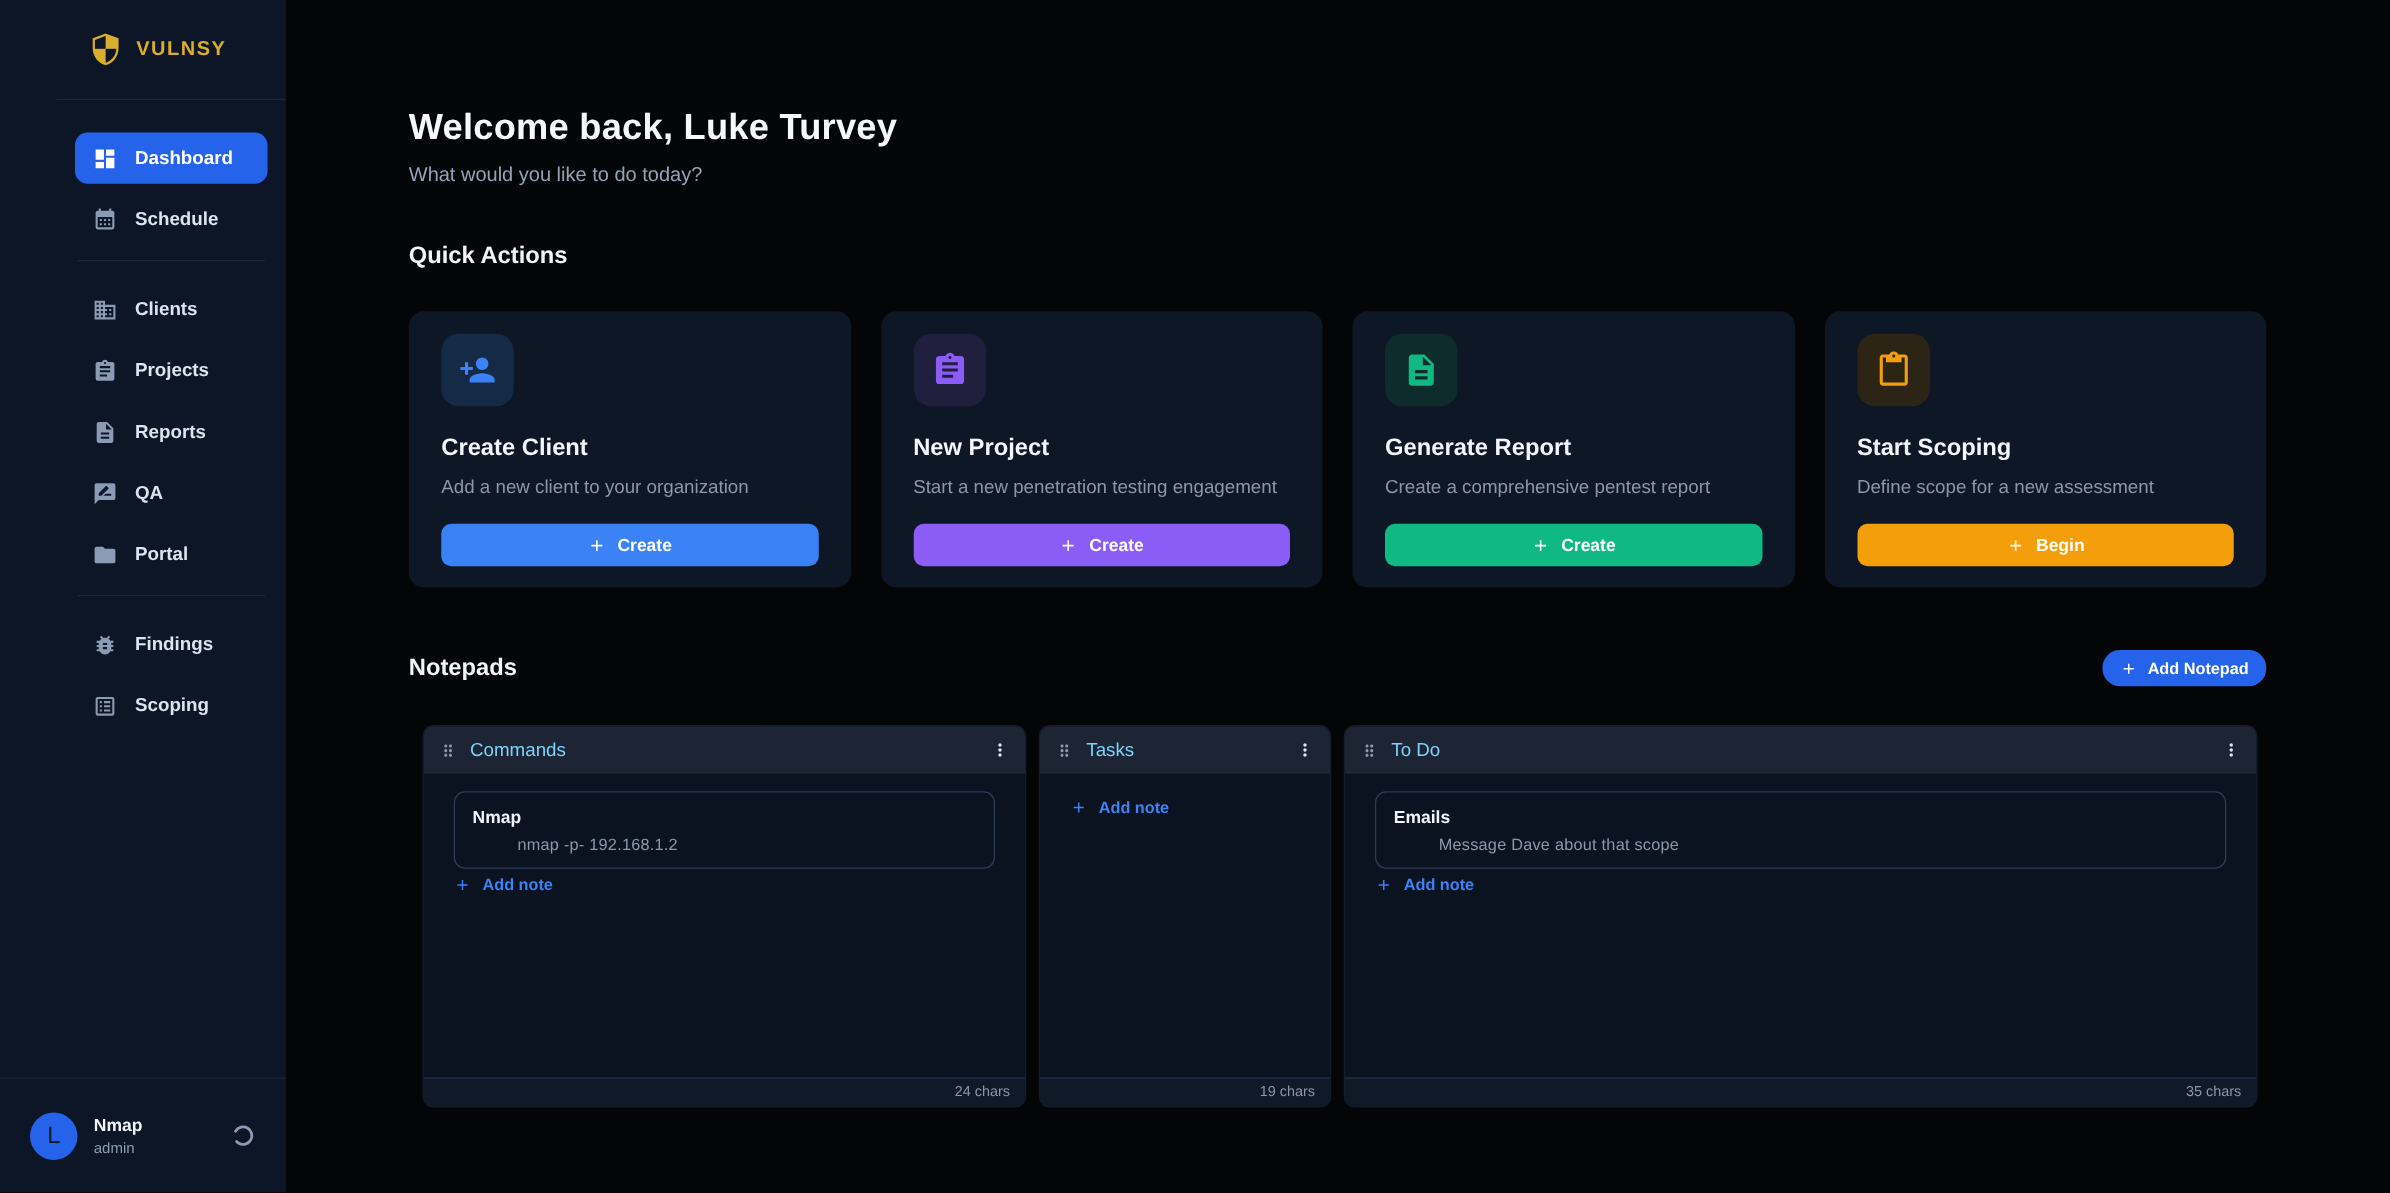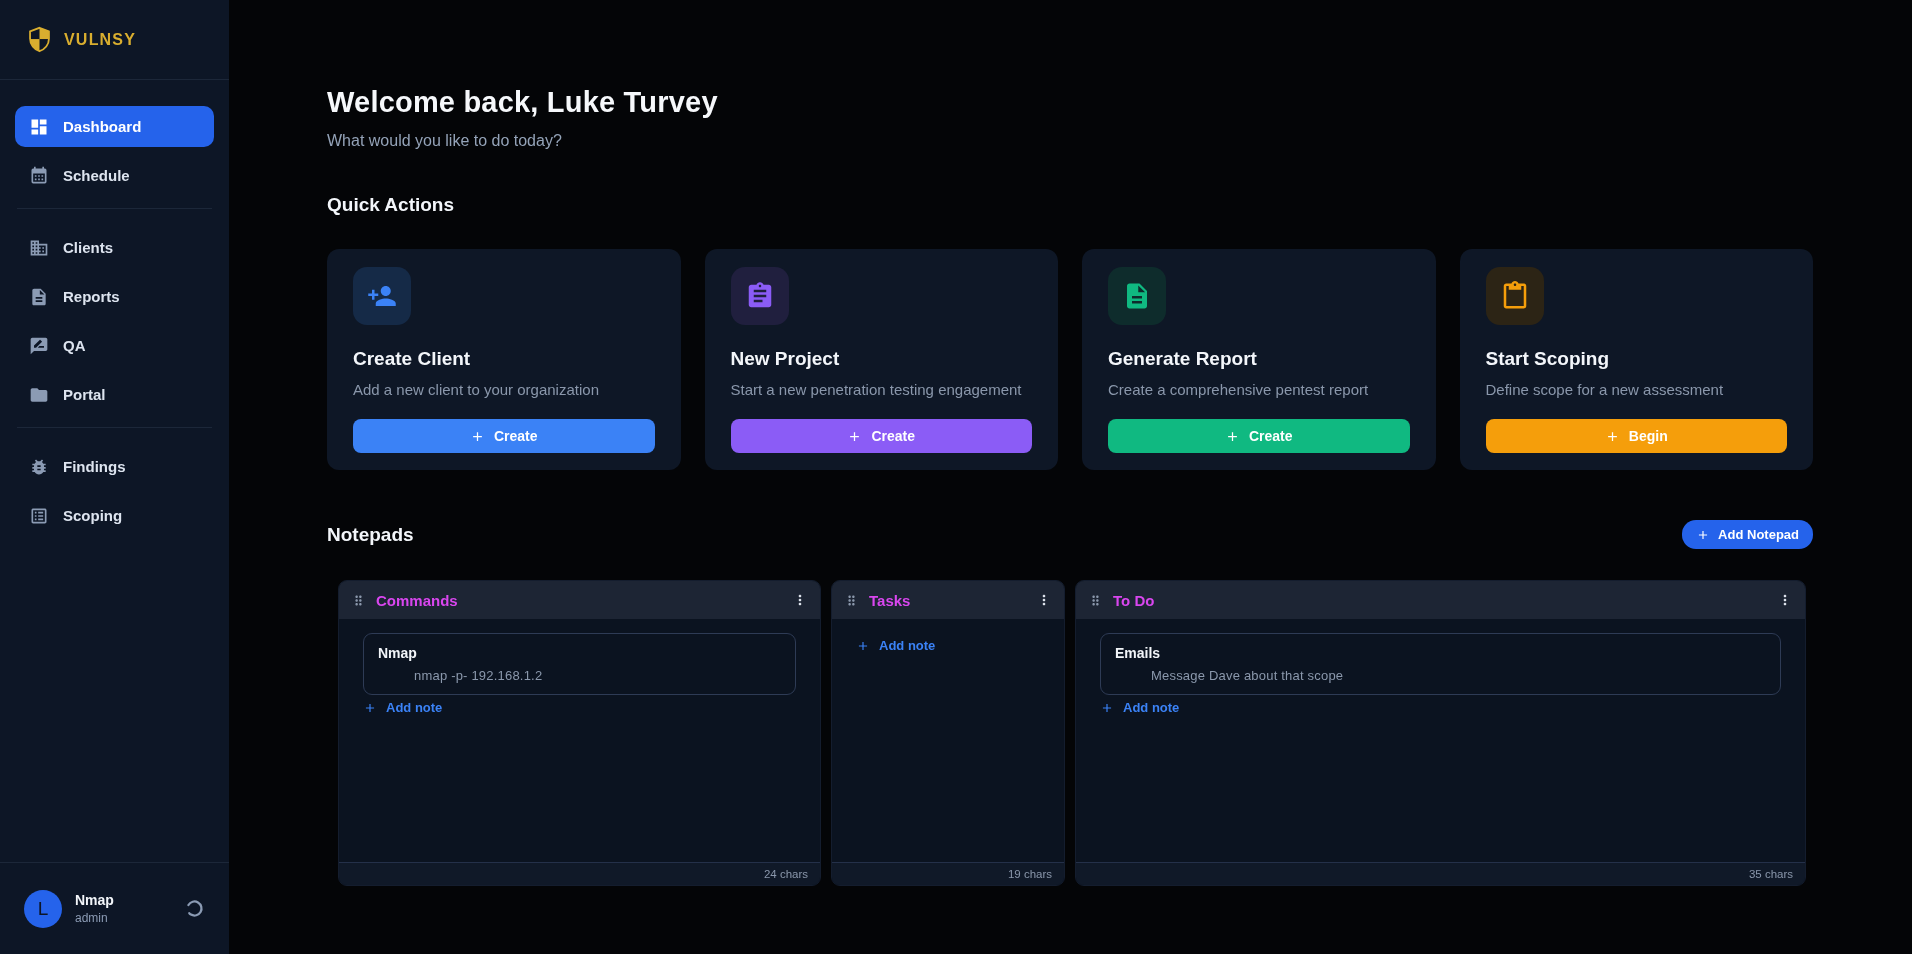--- a/index.html
+++ b/index.html
@@ -10,21 +10,21 @@
   html,body{width:1912px; height:954px;}
   body{
     background:var(--c-page_bg);
     font-family:"Liberation Sans", sans-serif;
     color:#e7ecf3; overflow:hidden; position:relative;
   }
   svg{display:block;}
 
   
   .sidebar{position:absolute; left:0; top:0; width:229px; height:954px;
-    background:var(--c-sidebar_bg); z-index:2;}
+    background:var(--c-sidebar_bg); z-index:2;padding-left:45px;}
   .logo-row{display:flex; align-items:center; gap:11px; height:80px;
     padding:0 26px; border-bottom:1px solid #1c2739;}
   .brand{color:var(--c-gold); font-weight:bold; font-size:16px; letter-spacing:1.2px;}
   .nav{padding:26px 15px 0;}
   .nav-item{display:flex; align-items:center; gap:14px; height:41px;
     padding:0 14px; border-radius:10px; color:#dde4ef; font-size:15px;
     font-weight:700; margin-bottom:8px; cursor:pointer;}
   .nav-item .ni{color:#8b9bb4; display:flex;}
   .nav-item.active{background:var(--c-primary); color:#fff;}
   .nav-item.active .ni{color:#fff;}
@@ -64,21 +64,21 @@
   .np-head{margin-top:50px; display:flex; align-items:center; justify-content:space-between;}
   .add-notepad{height:29px; padding:0 14px; border:none; border-radius:14px;
     background:var(--c-primary); color:#fff; font-size:13px; font-weight:700;
     font-family:inherit; display:flex; align-items:center; gap:8px; cursor:pointer;}
   .np-row{margin-top:31px; margin-left:11px; display:flex; gap:10px;}
   .pad{height:306px; border-radius:9px; background:#0b1320; display:flex;
     flex-direction:column; overflow:hidden; border:1px solid #141d2e;}
   .pad-header{height:38px; flex:0 0 38px; background:#1d2534; display:flex;
     align-items:center; padding:0 12px; gap:10px;}
   .drag{color:#8b98ac; cursor:grab; display:flex;}
-  .pad-title{font-size:15px; font-weight:bold; color:#d946ef;}
+  .pad-title{font-size:15px; font-weight:normal; color:#7dd3fc;}
   .kebab{margin-left:auto; color:#dfe5ee; cursor:pointer; display:flex;}
   .pad-body{flex:1; padding:14px 24px 0;}
   .note{border:1px solid #2e3b55; border-radius:9px; padding:11px 14px; cursor:pointer;}
   .note-title{font-size:14px; font-weight:bold; color:#f2f5f9;}
   .note-body{margin-top:7px; font-size:13px; color:#8b98ac; letter-spacing:.2px;margin-left:36px;}
   .add-note{margin-top:5px; display:inline-flex; align-items:center; gap:9px;
     color:var(--c-link); font-size:13px; font-weight:700; cursor:pointer;}
   .pad-footer{flex:0 0 23px; border-top:1px solid #243049; background:#101928;
     display:flex; align-items:center; justify-content:flex-end; padding:0 12px;
     font-size:11.5px; color:#8a97ab;}
@@ -130,20 +130,28 @@
       <span class="ni">
         <svg width="20" height="20" viewBox="0 0 24 24" fill="currentColor">
             <path d="M12 7V3H2v18h20V7H12zM6 19H4v-2h2v2zm0-4H4v-2h2v2zm0-4H4V9h2v2zm0-4H4V5h2v2zm4 12H8v-2h2v2zm0-4H8v-2h2v2zm0-4H8V9h2v2zm0-4H8V5h2v2zm10 12h-8v-2h2v-2h-2v-2h2v-2h-2V9h8v10zm-2-8h-2v2h2v-2zm0 4h-2v2h2v-2z"></path>
           </svg>
       </span>
       <span>Clients</span>
     </div>
     <div class="nav-item">
       <span class="ni">
         <svg width="20" height="20" viewBox="0 0 24 24" fill="currentColor">
+            <path d="M19 3h-4.18C14.4 1.84 13.3 1 12 1c-1.3 0-2.4.84-2.82 2H5c-1.1 0-2 .9-2 2v14c0 1.1.9 2 2 2h14c1.1 0 2-.9 2-2V5c0-1.1-.9-2-2-2zm-7 0c.55 0 1 .45 1 1s-.45 1-1 1-1-.45-1-1 .45-1 1-1zm2 14H7v-2h7v2zm3-4H7v-2h10v2zm0-4H7V7h10v2z"></path>
+          </svg>
+      </span>
+      <span>Projects</span>
+    </div>
+    <div class="nav-item">
+      <span class="ni">
+        <svg width="20" height="20" viewBox="0 0 24 24" fill="currentColor">
             <path d="M14 2H6c-1.1 0-1.99.9-1.99 2L4 20c0 1.1.89 2 1.99 2H18c1.1 0 2-.9 2-2V8l-6-6zm2 16H8v-2h8v2zm0-4H8v-2h8v2zm-3-5V3.5L18.5 9H13z"></path>
           </svg>
       </span>
       <span>Reports</span>
     </div>
     <div class="nav-item">
       <span class="ni">
         <svg width="20" height="20" viewBox="0 0 24 24" fill="currentColor">
             <path d="M20 2H4c-1.1 0-1.99.9-1.99 2L2 22l4-4h14c1.1 0 2-.9 2-2V4c0-1.1-.9-2-2-2zM6 14v-2.47l6.88-6.88c.2-.2.51-.2.71 0l1.77 1.77c.2.2.2.51 0 .71L8.47 14H6zm12 0h-7.5l2-2H18v2z"></path>
           </svg>

